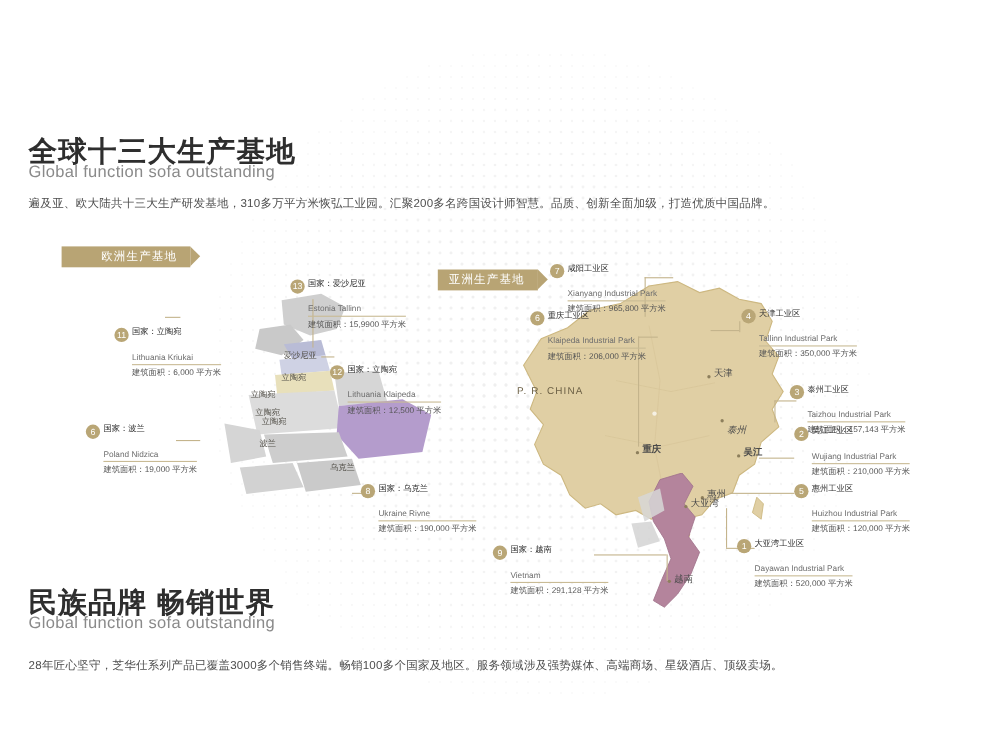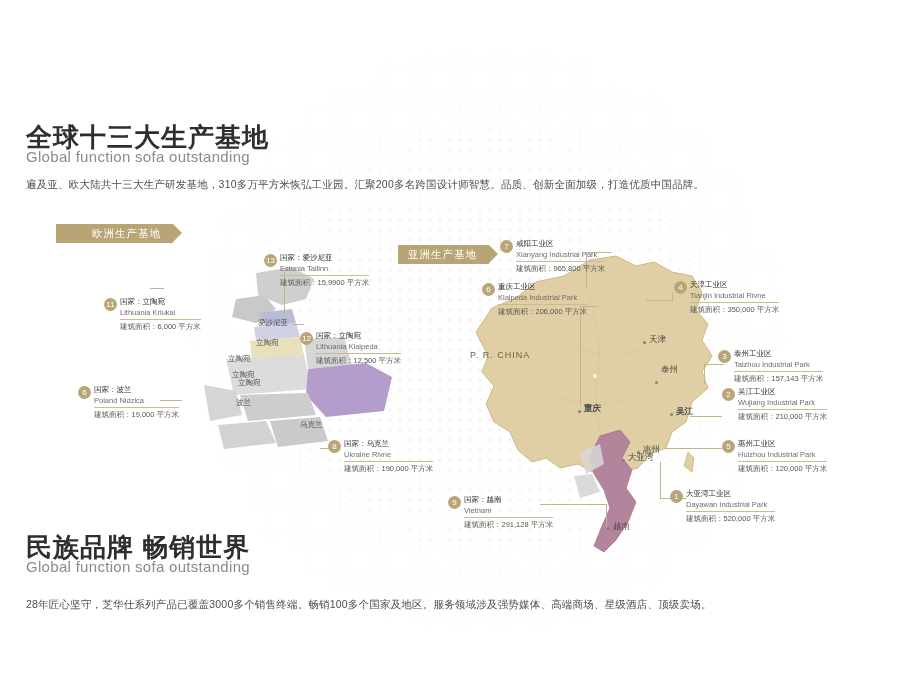--- a/index.html
+++ b/index.html
@@ -106,21 +106,21 @@
     font-family: "Liberation Sans", sans-serif;
   }
   .label {
     position: absolute;
     font-size: 7.5px;
     line-height: 11px;
     white-space: nowrap;
     color: #3a3a3a;
   }
   .label .l1 { color: #2f2f2f; }
-  .label .l2 { color: #6e6e6e; }
+  .label .l2 { color: #6e6e6e; margin-top: 12px; }
   .label .l3 {
     color: #555;
     border-top: 1px solid #c9bb95;
     display: inline-block;
     padding-top: 1px;
     margin-top: 1px;
   }
   .leader {
     position: absolute;
     background: #c4b48c;
@@ -3020,21 +3020,21 @@
   <path d="M20 22 L40 14 L44 34 L26 44 Z" fill="#d7d7d7" opacity="0.85"></path>
   <path d="M14 46 L32 44 L40 62 L20 68 Z" fill="#d1d1d1" opacity="0.8"></path>
 </svg>
 
 <div class="countrylabel" style="left:470px; top:350px;text-align:center;">P. R. CHINA</div>
 
 <div class="citydot" style="left:643px; top:341px;"></div>
 <div class="citylabel" style="left:649px; top:334px;">天津</div>
 
 <div class="citydot" style="left:655px; top:381px;"></div>
-<div class="citylabel" style="left:661px; top:364px;">泰州</div>
+<div class="citylabel" style="left:661px; top:386px;font-style:italic;">泰州</div>
 
 <div class="citydot" style="left:670px; top:413px;"></div>
 <div class="citylabel" style="left:676px; top:406px;font-weight:bold;">吴江</div>
 
 <div class="citydot" style="left:578px; top:410px;"></div>
 <div class="citylabel" style="left:584px; top:403px;font-weight:bold;">重庆</div>
 
 <div class="citydot" style="left:637px; top:451px;"></div>
 <div class="citylabel" style="left:643px; top:444px;">惠州</div>
 
@@ -3090,21 +3090,21 @@
 <div class="marker" style="left:482px; top:283px;">6</div>
 <div class="label" style="left:498px; top:281px;">
   <div class="l1">重庆工业区</div>
   <div class="l2">Klaipeda Industrial Park</div>
   <div class="l3">建筑面积：206,000 平方米</div>
 </div>
 
 <div class="marker" style="left:674px; top:281px;">4</div>
 <div class="label" style="left:690px; top:279px;">
   <div class="l1">天津工业区</div>
-  <div class="l2">Tianjin Industrial Rivne</div>
+  <div class="l2">Tallinn Industrial Park</div>
   <div class="l3">建筑面积：350,000 平方米</div>
 </div>
 
 <div class="marker" style="left:718px; top:350px;">3</div>
 <div class="label" style="left:734px; top:348px;">
   <div class="l1">泰州工业区</div>
   <div class="l2">Taizhou Industrial Park</div>
   <div class="l3">建筑面积：157,143 平方米</div>
 </div>
 

